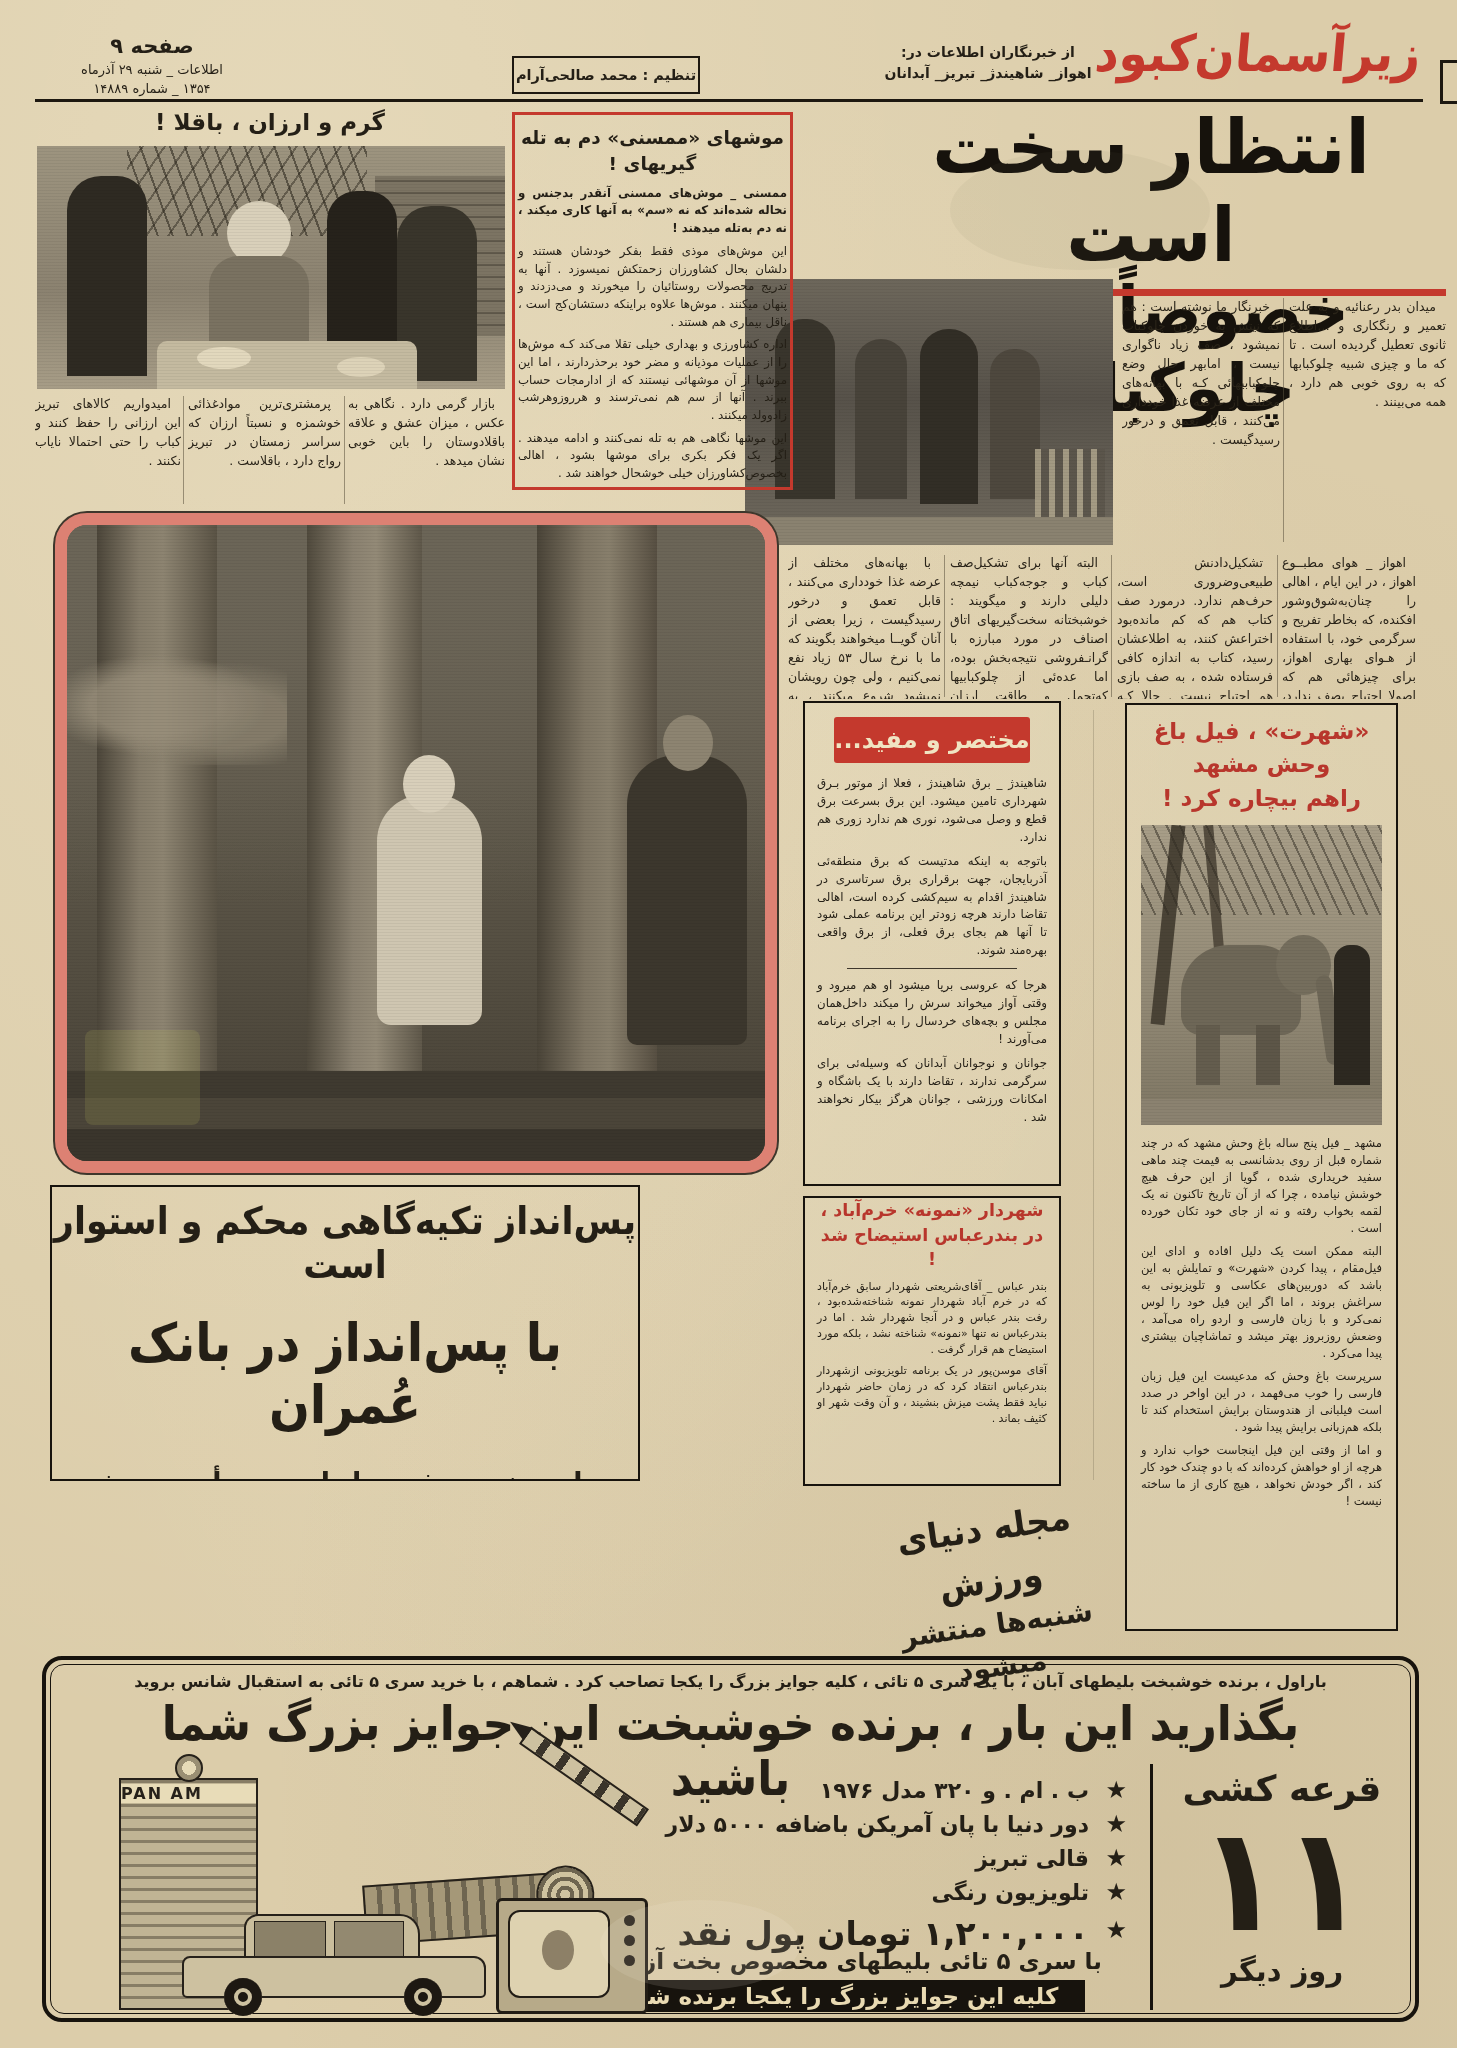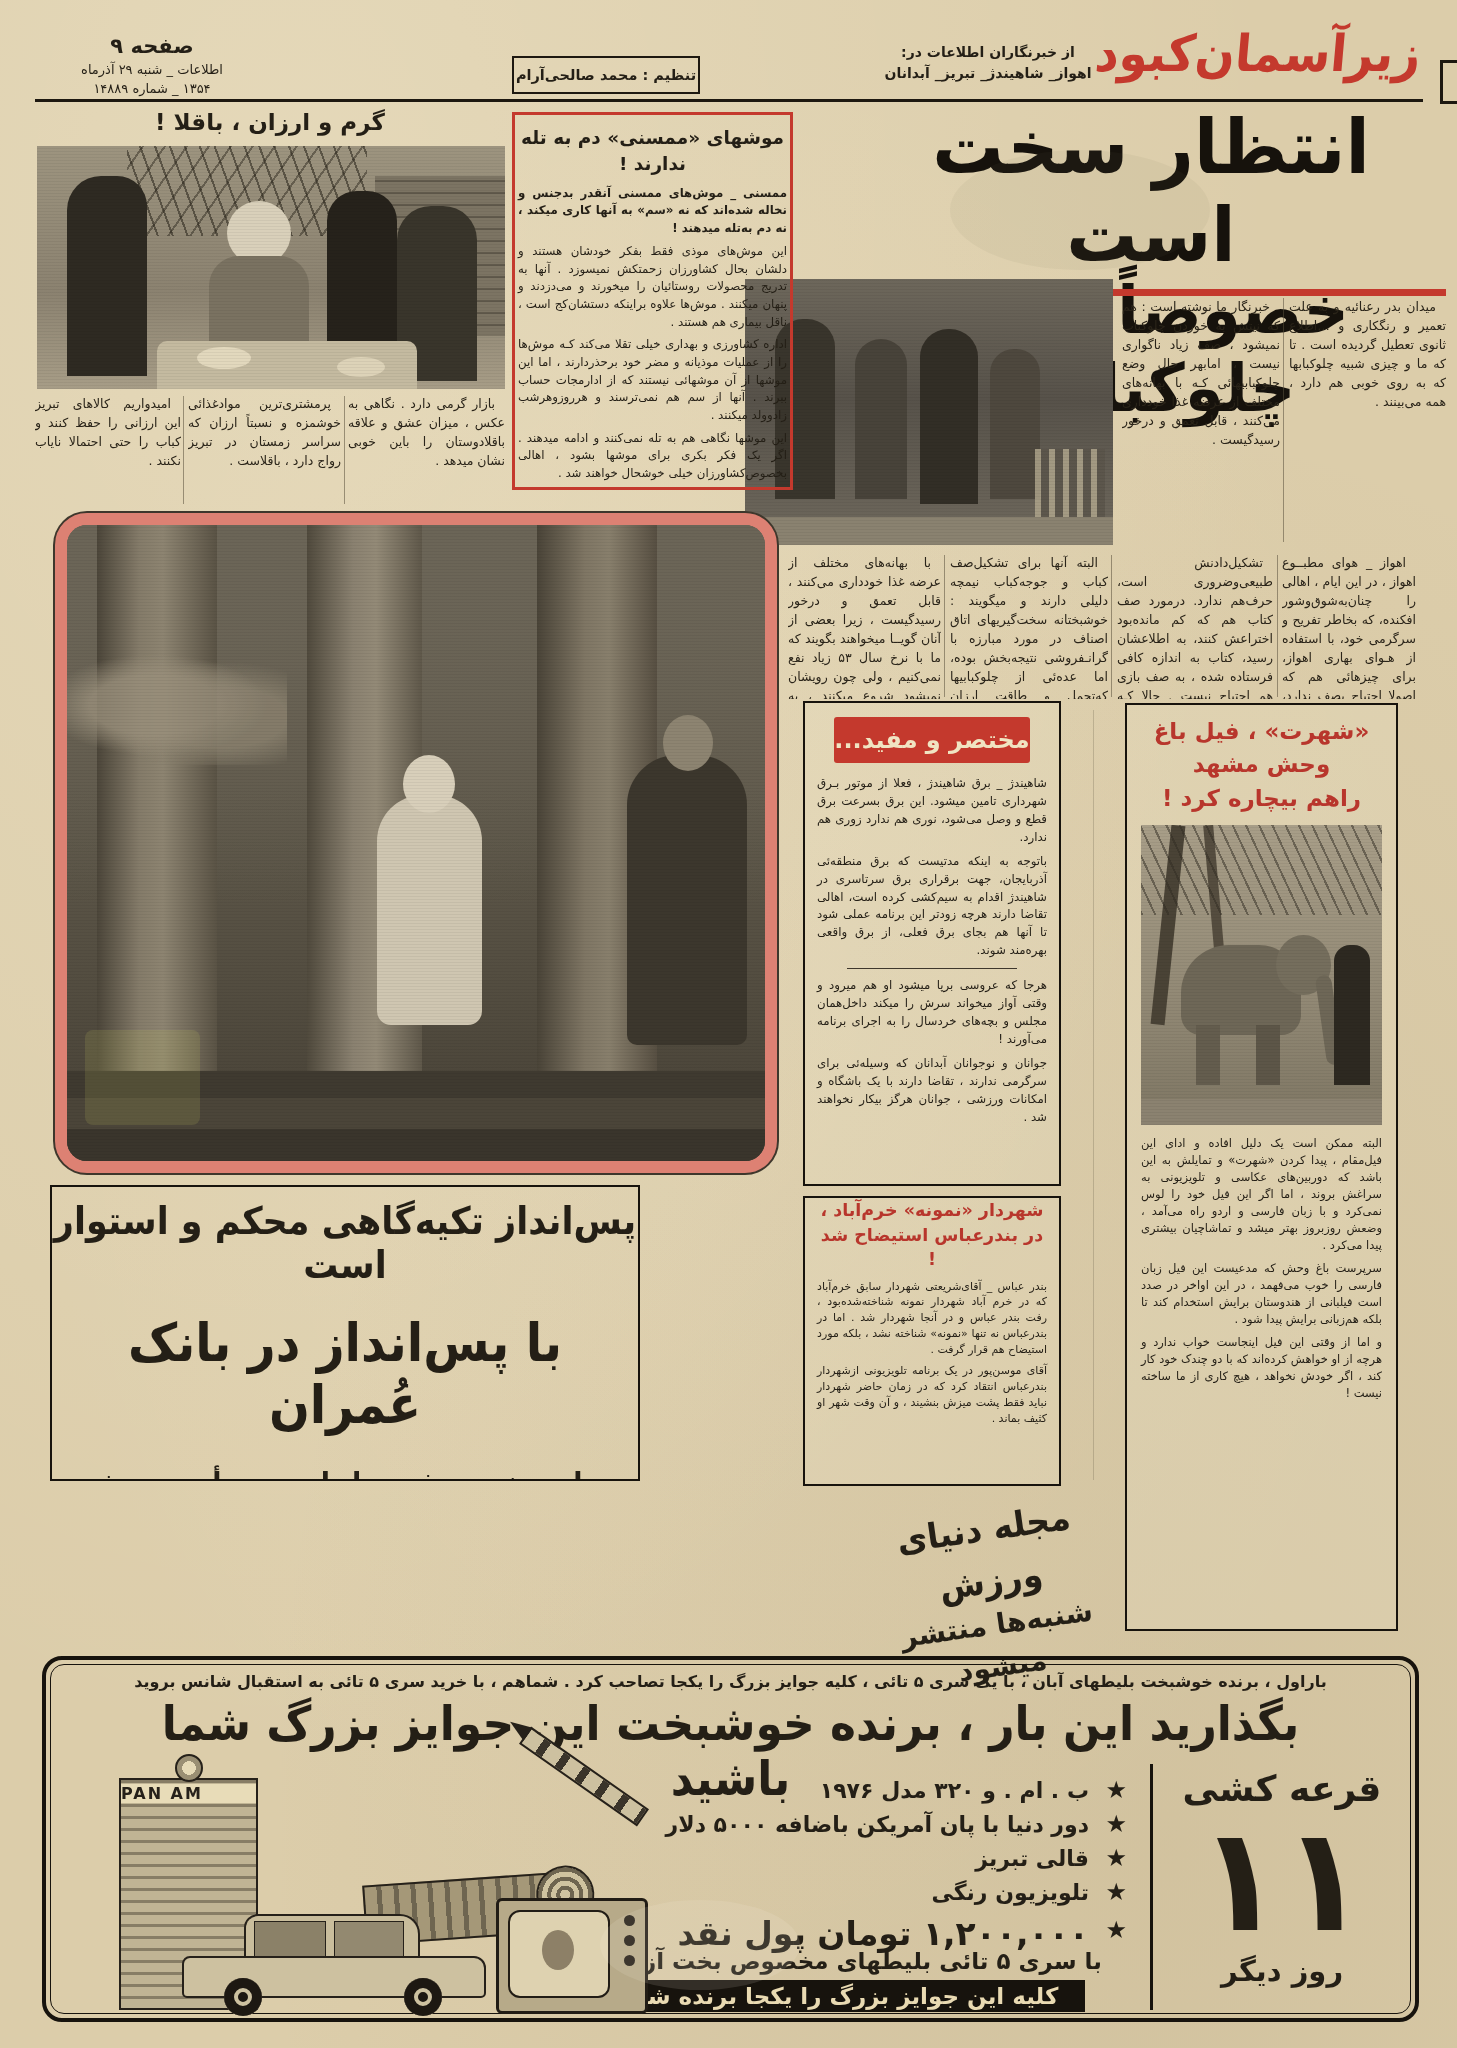--- a/index.html
+++ b/index.html
@@ -78,21 +78,21 @@
 <div class="col" style="left:788px;top:553px;width:153px;height:146px;">
     <p>با بهانه‌های مختلف از عرضه غذا خودداری می‌کنند ، قابل تعمق و درخور رسیدگیست ، زیرا بعضی از آنان گویــا میخواهند بگویند که ما با نرخ سال ۵۳ زیاد نفع نمی‌کنیم ، ولی چون رویشان نمیشود شروع میکنند ، به تعمیر و رنگکاری تا ببینند آخرالامر، چه‌راهی میشود، پیدا کرد !</p>
   </div>
 <div class="vrule" style="left:944px;top:555px;height:142px;"></div>
 <div class="vrule" style="left:1111px;top:555px;height:142px;"></div>
 <div class="vrule" style="left:1277px;top:555px;height:142px;"></div>
 
 <div class="abs rtl" style="left:512px;top:112px;width:281px;height:378px;border:3px solid #c4392d;padding:10px 3px;box-sizing:border-box;overflow:hidden;">
   <div style="text-align:center;font-weight:bold;font-size:18.5px;line-height:1.4;margin-bottom:8px;">
     <div>موشهای «ممسنی» دم به تله</div>
-    <div>ندارند !</div>
+    <div>گیریهای !</div>
   </div>
   <div class="rtl" style="text-align:justify;font-size:11.8px;line-height:1.5;">
     <p style="margin:0 0 5px;font-weight:bold;">ممسنی _ موش‌های ممسنی آنقدر بدجنس و نخاله شده‌اند که نه «سم» به آنها کاری میکند ، نه دم به‌تله میدهند !</p>
     <p style="margin:0 0 5px;">این موش‌های موذی فقط بفکر خودشان هستند و دلشان بحال کشاورزان زحمتکش نمیسوزد . آنها به تدریج محصولات روستائیان را میخورند و می‌دزدند و پنهان میکنند . موش‌ها علاوه براینکه دستشان‌کج است ، ناقل بیماری هم هستند .</p>
     <p style="margin:0 0 5px;">اداره کشاورزی و بهداری خیلی تقلا می‌کند کـه موش‌ها را از عملیات موذیانه و مضر خود برحذردارند ، اما این موشها از آن موشهائی نیستند که از ادارمجات حساب ببرند . آنها از سم هم نمی‌ترسند و هرروزوهرشب زادوولد میکنند .</p>
     <p style="margin:0;">این موشها نگاهی هم به تله نمی‌کنند و ادامه میدهند . اگر یک فکر بکری برای موشها بشود ، اهالی بخصوص‌کشاورزان خیلی خوشحال خواهند شد .</p>
   </div>
 </div>
 
 <div class="abs rtl" style="left:35px;top:109px;width:470px;text-align:center;font-size:23px;font-weight:bold;">گرم و ارزان ، باقلا !</div>
@@ -176,20 +176,21 @@
     <div class="abs" style="left:0;top:0;width:100%;height:90px;background:repeating-linear-gradient(65deg,rgba(50,45,35,.5) 0 2px,transparent 2px 12px);"></div>
     <div class="abs" style="left:40px;top:120px;width:120px;height:90px;background:#6e6757;border-radius:48px 42px 20px 20px;"></div>
     <div class="abs" style="left:135px;top:110px;width:55px;height:60px;background:#756e5d;border-radius:50%;"></div>
     <div class="abs" style="left:180px;top:150px;width:16px;height:90px;background:#6e6757;border-radius:8px;transform:rotate(-8deg);"></div>
     <div class="abs" style="left:55px;top:200px;width:24px;height:60px;background:#645d4e;"></div>
     <div class="abs" style="left:115px;top:200px;width:24px;height:60px;background:#5d5648;"></div>
     <div class="abs" style="right:12px;top:120px;width:36px;height:140px;background:#2d2921;border-radius:16px 16px 0 0;"></div>
     <div class="abs" style="left:0;bottom:0;width:100%;height:26px;background:#8b8270;"></div>
   </div>
   <div style="margin-top:10px;text-align:justify;font-size:11.5px;line-height:1.48;">
+    <p style="margin:0 0 6px;">مشهد _ فیل پنج ساله باغ وحش مشهد که در چند شماره قبل از روی بدشانسی به قیمت چند ماهی سفید خریداری شده ، گویا از این حرف هیچ خوشش نیامده ، چرا که از آن تاریخ تاکنون نه یک لقمه بخواب رفته و نه از جای خود تکان خورده است .</p>
     <p style="margin:0 0 6px;">البته ممکن است یک دلیل افاده و ادای این فیل‌مقام ، پیدا کردن «شهرت» و تمایلش به این باشد که دوربین‌های عکاسی و تلویزیونی به سراغش بروند ، اما اگر این فیل خود را لوس نمی‌کرد و با زبان فارسی و اردو راه می‌آمد ، وضعش روزبروز بهتر میشد و تماشاچیان بیشتری پیدا می‌کرد .</p>
     <p style="margin:0 0 6px;">سرپرست باغ وحش که مدعیست این فیل زبان فارسی را خوب می‌فهمد ، در این اواخر در صدد است فیلبانی از هندوستان برایش استخدام کند تا بلکه هم‌زبانی برایش پیدا شود .</p>
     <p style="margin:0;">و اما از وقتی این فیل اینجاست خواب ندارد و هرچه از او خواهش کرده‌اند که با دو چندک خود کار کند ، اگر خودش نخواهد ، هیچ کاری از ما ساخته نیست !</p>
   </div>
 </div>
 <div class="vrule" style="left:1093px;top:710px;height:770px;opacity:.45;"></div>
 
 <div class="abs rtl" style="left:848px;top:1505px;width:290px;text-align:center;font-weight:bold;transform:rotate(-8deg);line-height:1.5;">
   <div style="font-size:33px;transform:scaleY(1.05);">مجله دنیای ورزش</div>
   <div style="font-size:28px;">شنبه‌ها منتشر میشود</div>

